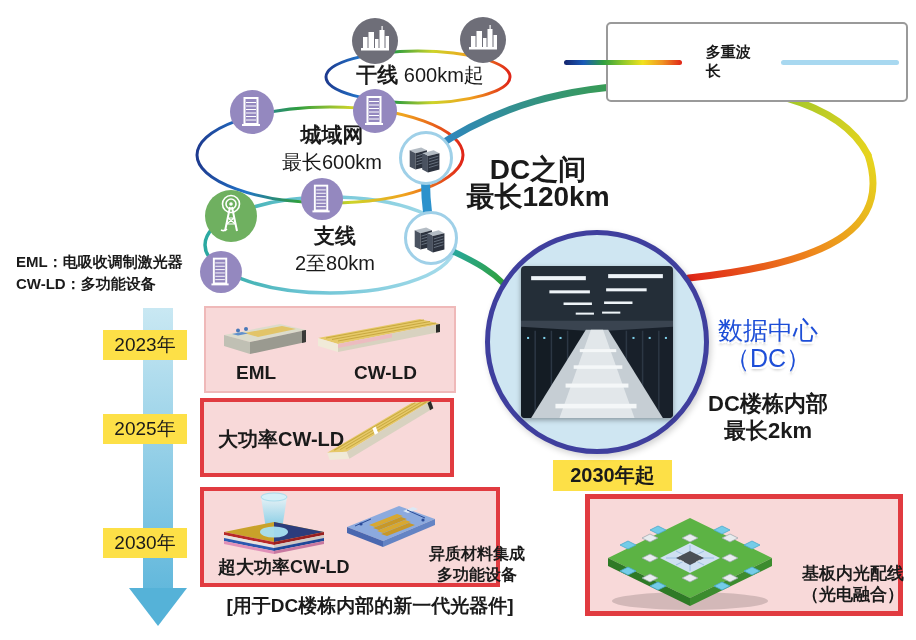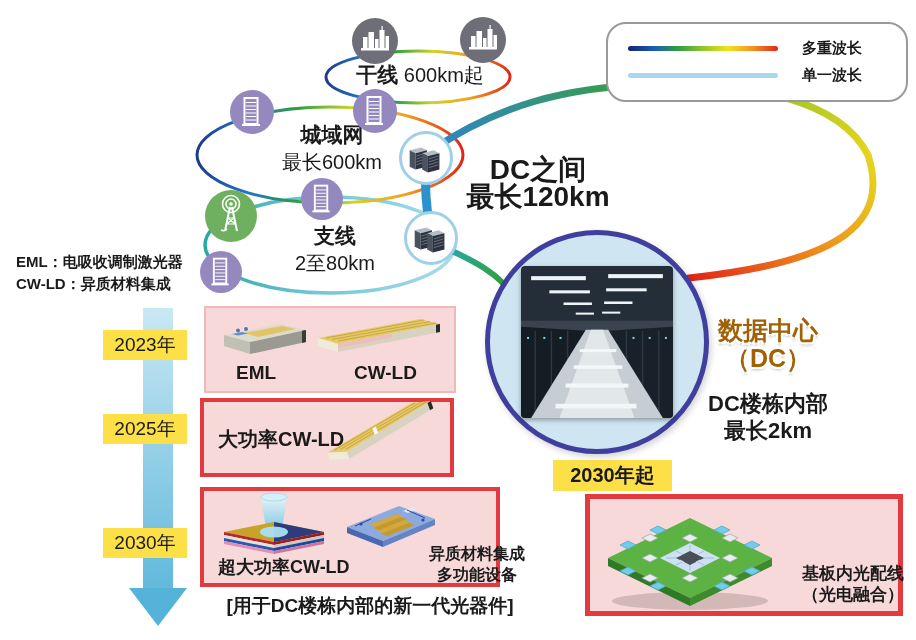--- a/index.html
+++ b/index.html
@@ -2,32 +2,32 @@
 <html><head>
 <meta charset="utf-8">
 <style>
   html,body{margin:0;padding:0;background:#fff;}
   #canvas{position:relative;width:916px;height:640px;background:#fff;overflow:hidden;
           font-family:"Liberation Sans","DejaVu Sans",sans-serif;color:#1a1a1a;}
   .abs{position:absolute;}
   .halo{text-shadow:0 0 4px #fff,0 0 4px #fff,0 0 4px #fff,0 0 4px #fff;}
   .center{text-align:center;}
   
-  .legend{left:606px;top:22px;width:298px;height:76px;border:2px solid #9a9a9a;border-radius:20px;
-          background:#fff;z-index:6;display:flex;flex-direction:column;justify-content:center;gap:8px;}
+  .legend{left:606px;top:22px;width:298px;height:76px;border:2px solid #9a9a9a;border-radius:5px;
+          background:#fff;z-index:6;display:flex;flex-direction:row;justify-content:center;gap:8px;}
   .legend-row{display:flex;align-items:center;}
   .legend-line{width:150px;height:5px;border-radius:3px;margin-left:20px;}
   .line-multi{background:linear-gradient(90deg,#15256e,#1a5ab8,#2f9e3f,#8fc82a,#f2e21e,#f09423,#e02518);}
   .line-single{background:#a8d8f0;}
   .legend-label{margin-left:24px;font-size:15px;font-weight:600;}
   
   .ring-label{z-index:4;font-size:20px;}
   .rl-name{font-weight:800;font-size:21px;}
   .dclink{z-index:4;font-weight:800;font-size:28px;line-height:27px;}
-  .dc-title{z-index:5;font-weight:700;font-size:25px;line-height:28px;color:#a16207;
+  .dc-title{z-index:5;font-weight:400;font-size:25px;line-height:28px;color:#1d4ed8;
     text-shadow:-2px -2px 0 #fff,2px -2px 0 #fff,-2px 2px 0 #fff,2px 2px 0 #fff,0 3px 3px rgba(0,0,0,.25);}
   .dc-sub{z-index:5;font-weight:800;font-size:22px;line-height:27px;}
   .glossary{left:16px;top:251px;font-size:15px;font-weight:600;line-height:22px;z-index:4;}
   
   .node{border-radius:50%;z-index:5;display:flex;align-items:center;justify-content:center;}
   .dc-node{background:#fff;border:3px solid #9fd0e8;box-sizing:border-box;}
   
   .big-circle{left:485px;top:230px;width:224px;height:224px;border-radius:50%;
     border:5px solid #3f3f9e;background:#cfe6f2;box-sizing:border-box;z-index:3;
     display:flex;align-items:center;justify-content:center;box-shadow:2px 3px 6px rgba(0,0,0,.18);}
@@ -129,21 +129,21 @@
     <div class="rl-name">支线</div>
     <div>2至80km</div>
   </div>
   <div class="abs dclink halo center" style="left:452px;top:156px;width:172px;">
     <div>DC之间</div>
     <div>最长120km</div>
   </div>
 
   <div class="abs glossary">
     <div>EML：电吸收调制激光器</div>
-    <div>CW-LD：异质材料集成</div>
+    <div>CW-LD：多功能设备</div>
   </div>
 
   <div class="abs node" style="left:352px;top:18px;width:46px;height:46px;">
     <svg width="46" height="46" viewBox="0 0 46 46">
       <circle cx="23" cy="23" r="23" fill="#6e6e78"></circle>
       <rect x="9" y="30" width="28" height="2.5" fill="#fff"></rect>
       <rect x="11" y="19" width="4.5" height="11" fill="#fff"></rect>
         <rect x="16.5" y="14" width="5.5" height="16" fill="#fff"></rect>
       <rect x="23" y="21" width="3.5" height="9" fill="#fff"></rect>
         <rect x="27.5" y="12" width="5" height="18" fill="#fff"></rect>

